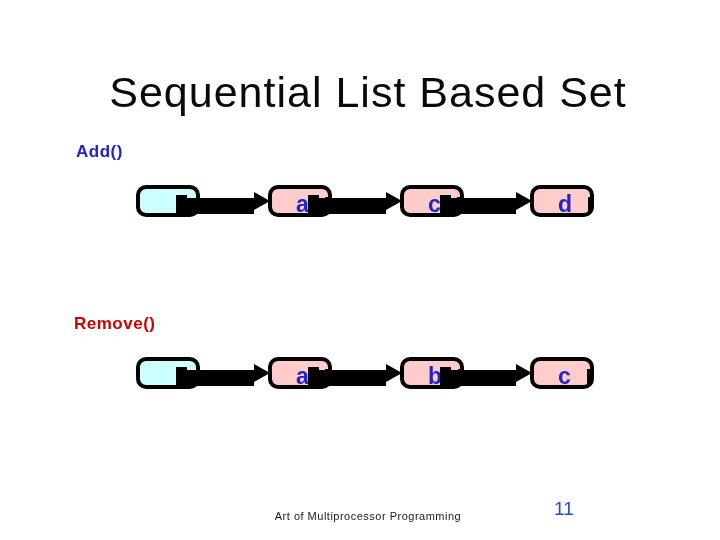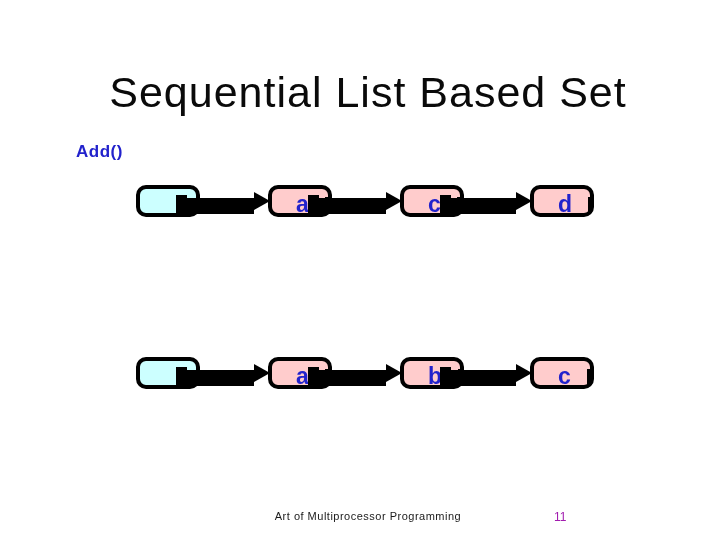--- a/index.html
+++ b/index.html
@@ -79,23 +79,23 @@
   .footer {
     position: absolute;
     top: 494px; left: 0; right: 0;
     text-align: center;
     font-size: 11px;
     color: #1a1a1a;
     letter-spacing: 0.5px;
   }
   .page-num {
     position: absolute;
-    top: 494px; left: 538px;
-    font-size: 12px;
-    color: #a21caf;
+    top: 482px; left: 538px;
+    font-size: 19px;
+    color: #1d4ed8;
   }
 </style>
 </head>
 <body>
 
 <div class="slide">
 
   <div class="title">Sequential List Based Set</div>
 
   <div class="op-label add">Add()</div>
@@ -124,20 +124,21 @@
   </div>
   <div class="arrow" style="left:432px; top:190px; width:76px;"></div>
 
   <div class="node" style="left:522px; top:177px;">
     <div class="cell left">
       <span class="key">d</span>
     </div>
     <div class="cell"></div>
   </div>
 
+  <div class="op-label remove">Remove()</div>
 
   <div class="node head" style="left:128px; top:349px;">
     <div class="cell left">
       <span class="key"></span>
     </div>
     <div class="cell"></div>
   </div>
   <div class="arrow" style="left:168px; top:362px; width:78px;"></div>
 
   <div class="node" style="left:260px; top:349px;">

